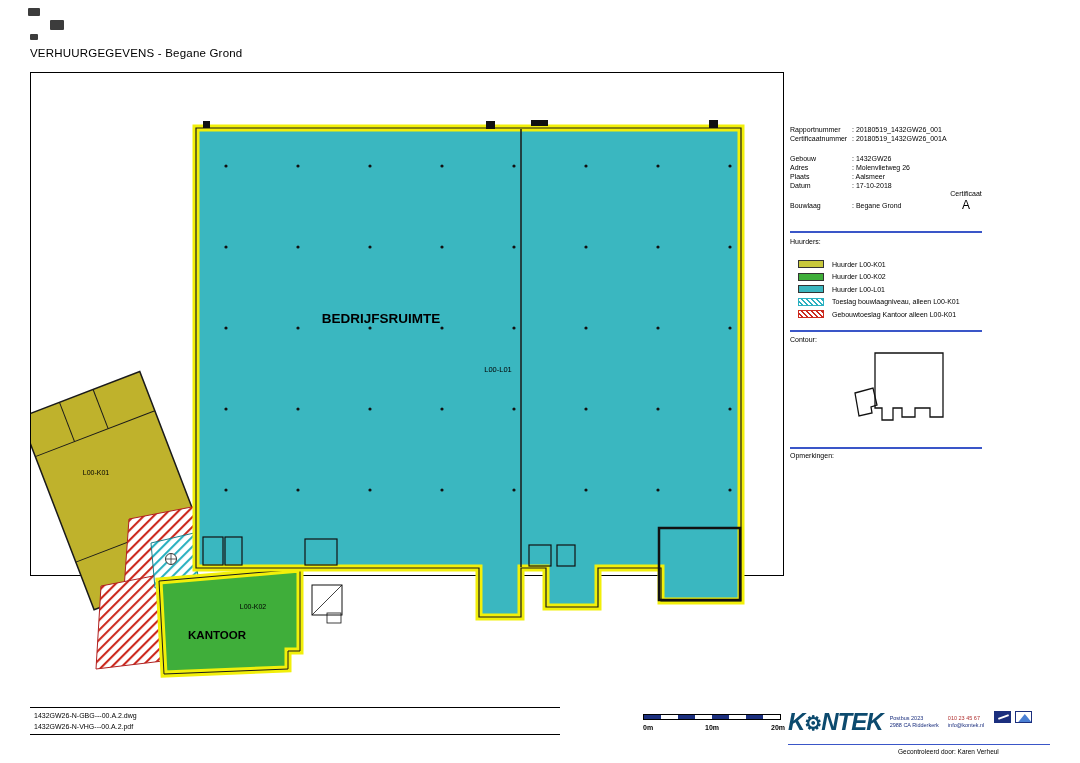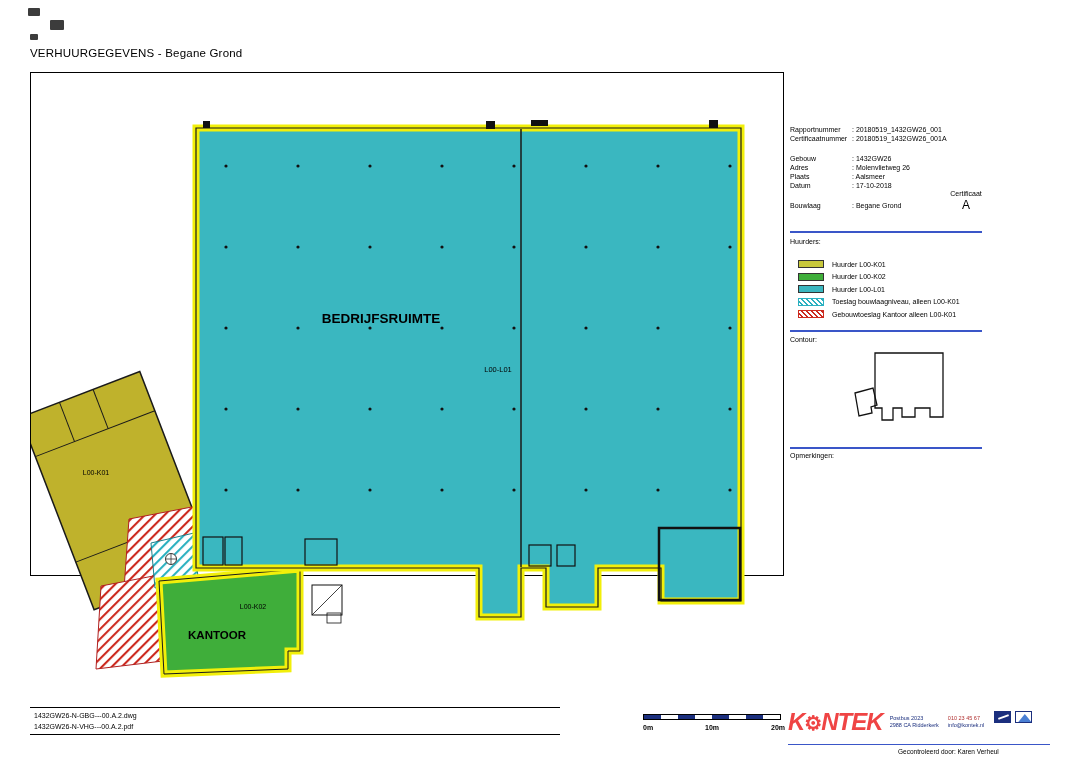--- a/index.html
+++ b/index.html
@@ -52,21 +52,21 @@
   
   .files { position:absolute; left:30px; top:707px; width:530px; border-top:1px solid #000; border-bottom:1px solid #000; padding:2px 4px; font-size:7px; line-height:11px; }
 
   .scalebar { position:absolute; left:643px; top:714px; width:142px; }
   .bar { display:flex; border:1px solid #000; width:138px; height:6px; background:#fff; }
   .seg { width:17px; height:100%; }
   .seg.b { background:#1b2f7e; }
   .bar-labels { display:flex; justify-content:space-between; font-size:7px; font-weight:bold; margin-top:4px; width:142px; }
 
   .logo { position:absolute; left:788px; top:708px; display:flex; align-items:flex-start; }
-  .logo-word { font-size:24px; line-height:28px; font-weight:bold; font-style:italic; color:#ef4444; letter-spacing:-1px; white-space:nowrap; }
+  .logo-word { font-size:24px; line-height:28px; font-weight:bold; font-style:italic; color:#0c4a6e; letter-spacing:-1px; white-space:nowrap; }
   .logo-word .gear { font-size:20px; font-style:normal; }
   .logo-info { display:flex; gap:9px; margin-left:7px; margin-top:7px; font-size:5.5px; line-height:6.5px; color:#1b2f7e; }
   .logo-info .tel { color:#b03030; }
   .badges { display:flex; gap:4px; margin-left:10px; margin-top:3px; }
   .badge { width:17px; height:12px; border:1px solid #1b2f7e; position:relative; overflow:hidden; }
   .badge1 { background:#1b2f7e; }
   .badge1::after { content:""; position:absolute; left:3px; top:4px; width:11px; height:2px; background:#fff; transform:rotate(-20deg); }
   .badge2 { background:#fff; }
   .badge2::after { content:""; position:absolute; left:2px; top:2px; width:13px; height:8px; background:#4a7fd4; clip-path:polygon(0 100%,50% 0,100% 100%); }
 

